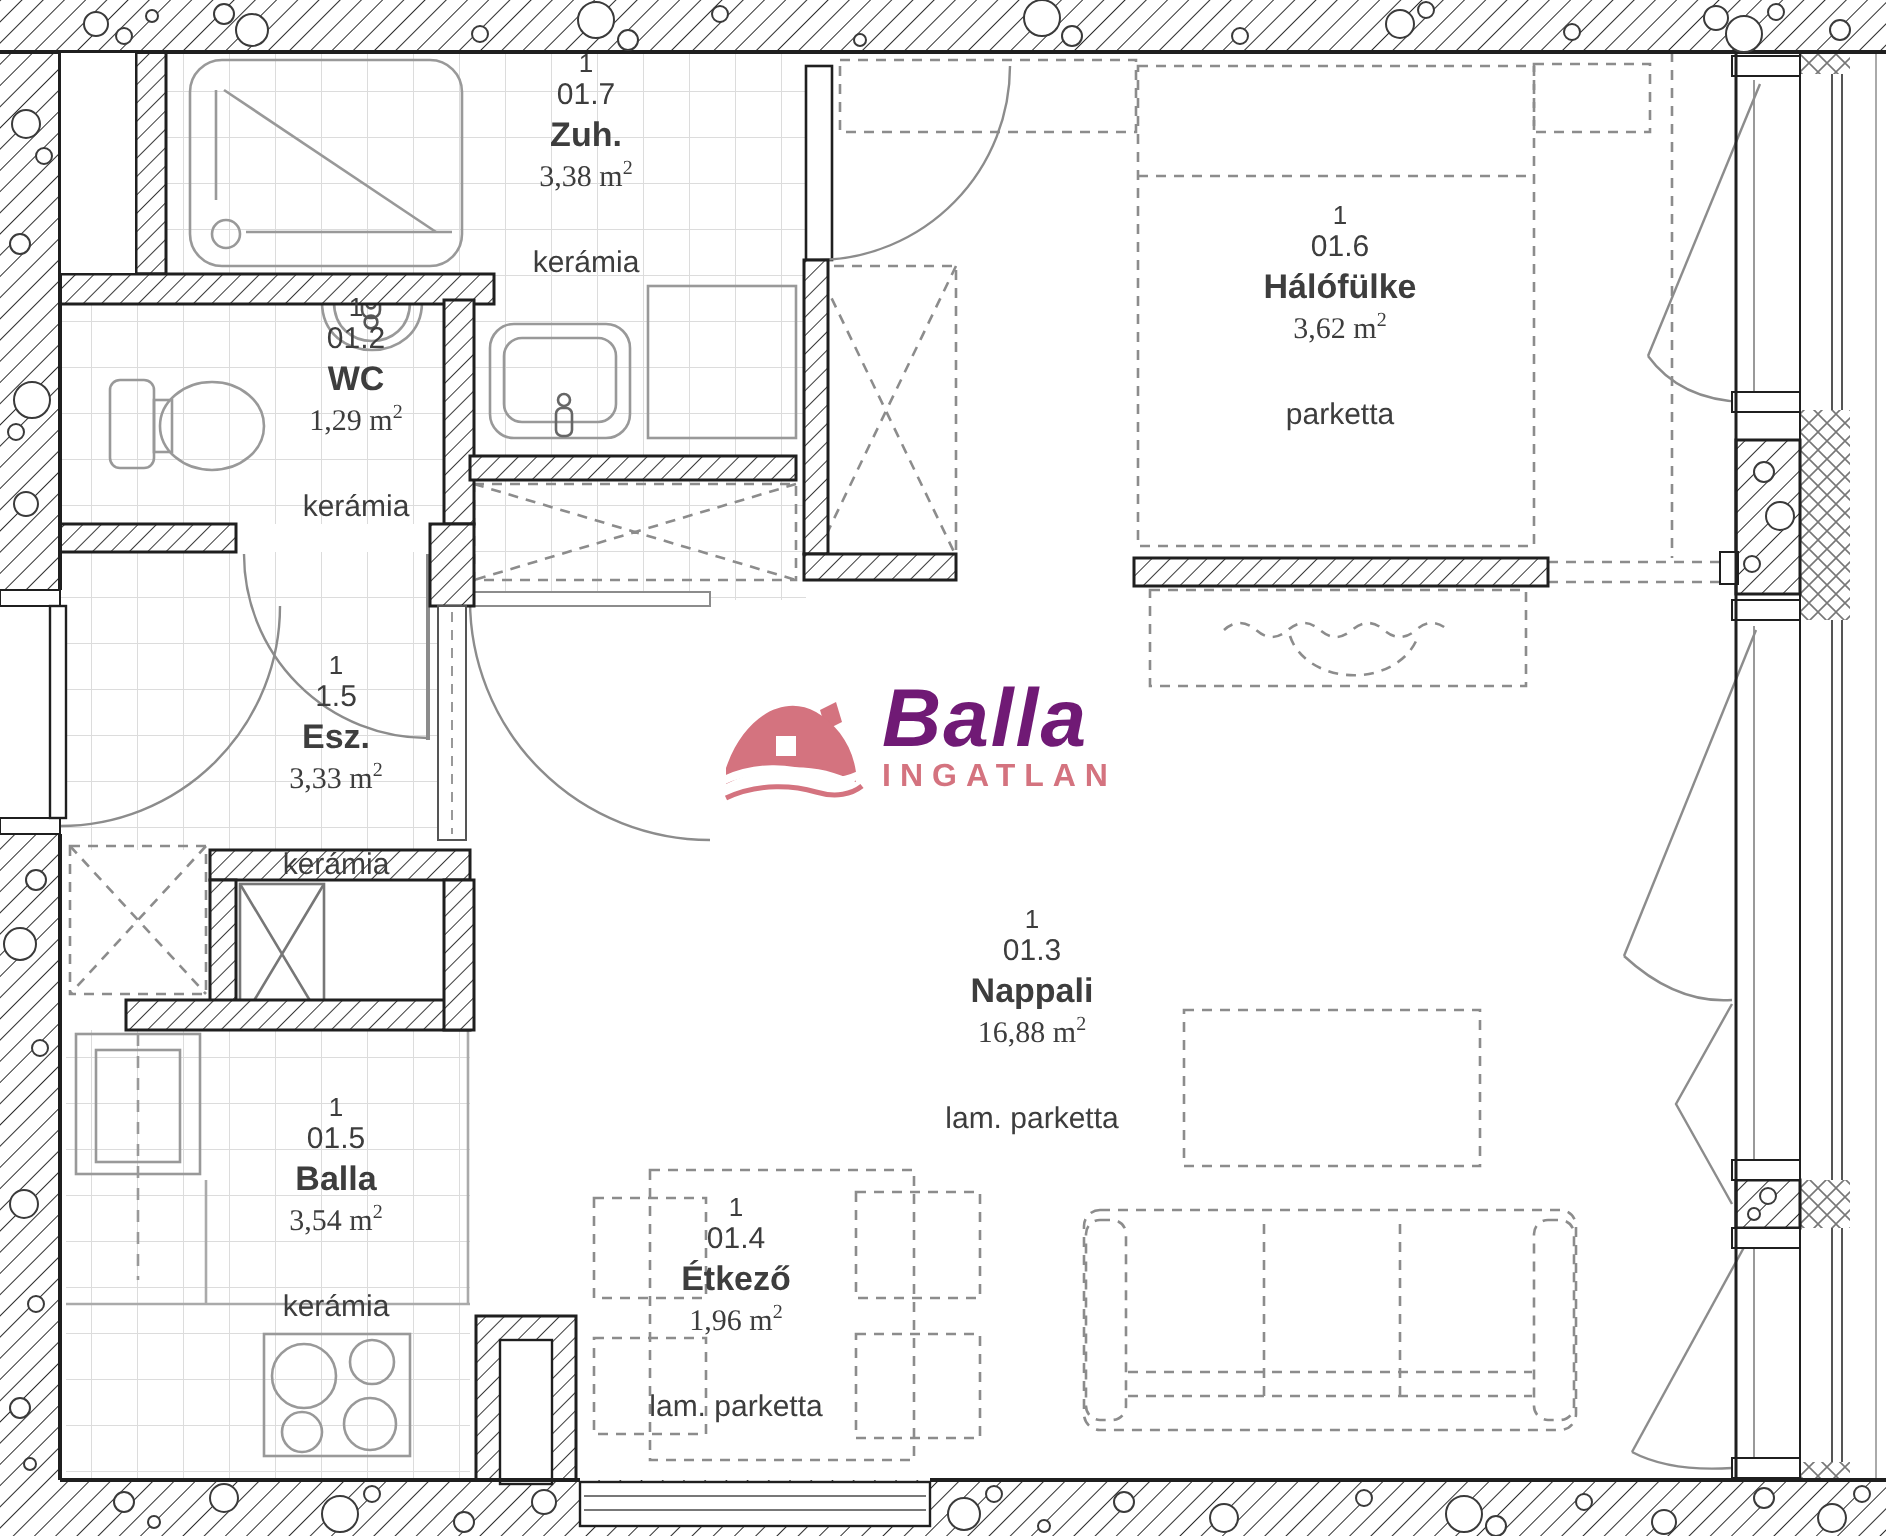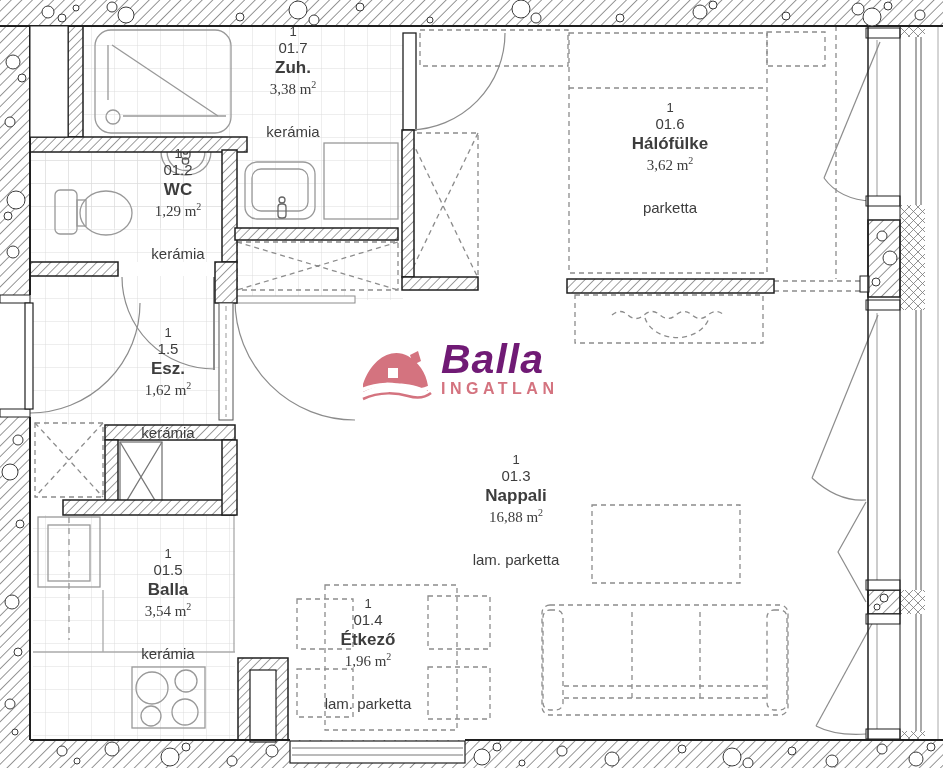--- a/index.html
+++ b/index.html
@@ -352,21 +352,21 @@
   <span class="rl-count">1</span>
   <span class="rl-code">01.6</span>
   <span class="rl-name">Hálófülke</span>
   <span class="rl-area"><span>3,62 m</span><sup>2</sup></span>
   <span class="rl-floor">parketta</span>
 </div>
 <div class="room-label" style="left:168px;top:325px">
   <span class="rl-count">1</span>
   <span class="rl-code">1.5</span>
   <span class="rl-name">Esz.</span>
-  <span class="rl-area"><span>1,62 m</span><sup>2</sup></span>
+  <span class="rl-area"><span>3,33 m</span><sup>2</sup></span>
   <span class="rl-floor">kerámia</span>
 </div>
 <div class="room-label" style="left:516px;top:452px">
   <span class="rl-count">1</span>
   <span class="rl-code">01.3</span>
   <span class="rl-name">Nappali</span>
   <span class="rl-area"><span>16,88 m</span><sup>2</sup></span>
   <span class="rl-floor">lam. parketta</span>
 </div>
 <div class="room-label" style="left:168px;top:546px">

